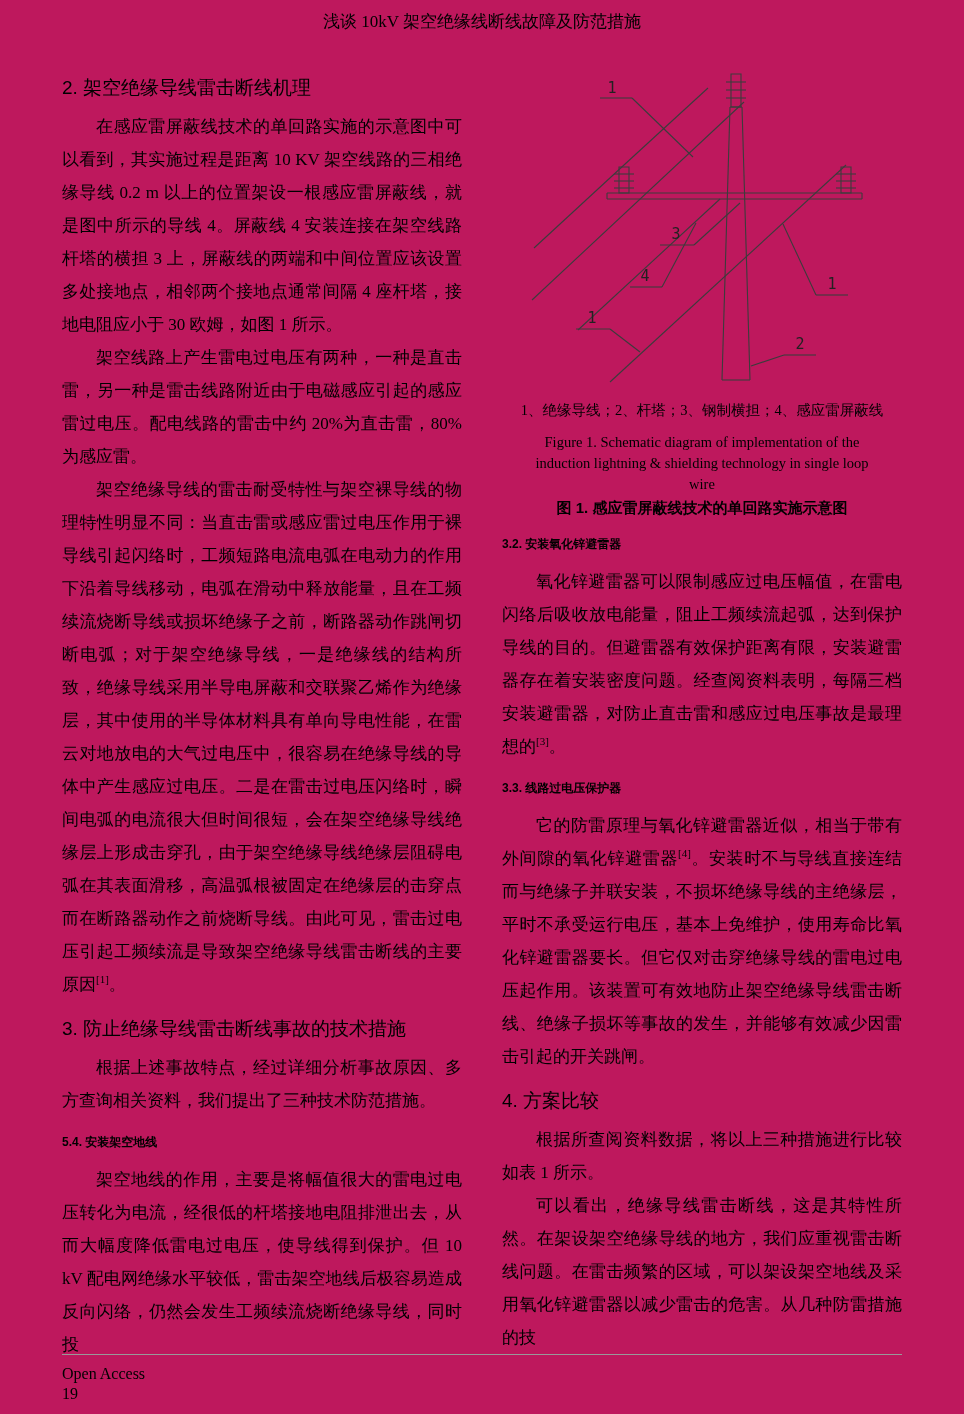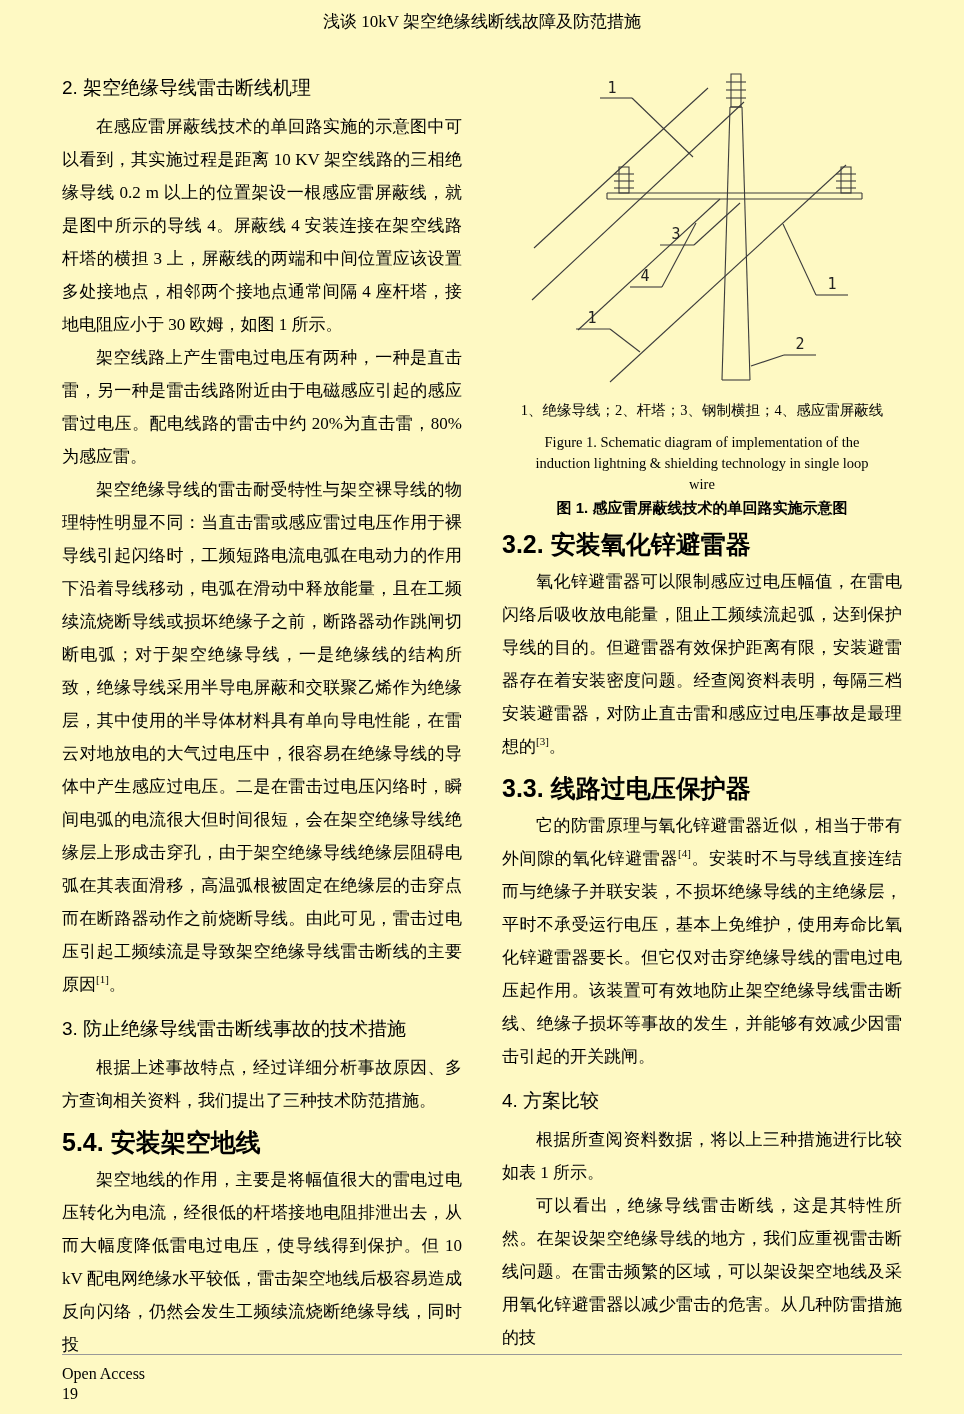--- a/index.html
+++ b/index.html
@@ -4,21 +4,21 @@
 <style>
   * { margin:0; padding:0; box-sizing:border-box; }
   html,body { background:#ffffff; }
   body {
     font-family:"Liberation Serif","DejaVu Serif",serif;
     color:#000;
   }
   .page {
     position:relative;
     width:964px; height:1414px;
-    background:#fef9c3;
+    background:#be185d;
     padding:10px 62px 0 62px;
     overflow:hidden;
     margin:0 auto;
   }
   .running-title {
     text-align:center;
     font-size:17px;
     line-height:24px;
   }
   .columns { display:flex; gap:40px; margin-top:26px; }
@@ -32,21 +32,21 @@
   h2.sec {
     font-family:"Liberation Sans","DejaVu Sans",sans-serif;
     font-weight:normal;
     font-size:19px;
     line-height:26px;
     margin:15px 0 9px;
   }
   h3.subsec {
     font-family:"Liberation Sans","DejaVu Sans",sans-serif;
     font-weight:bold;
-    font-size:25px;
+    font-size:12px;
     line-height:25px;
     margin:13px 0 8px;
   }
   sup.ref { font-size:11px; line-height:0; vertical-align:super; }
   figure.fig { margin:2px 0 10px; text-align:center; }
   .fig-canvas { display:block; margin:0 auto; }
   .fig-legend {
     font-size:14.5px;
     line-height:20px;
     text-align:center;

